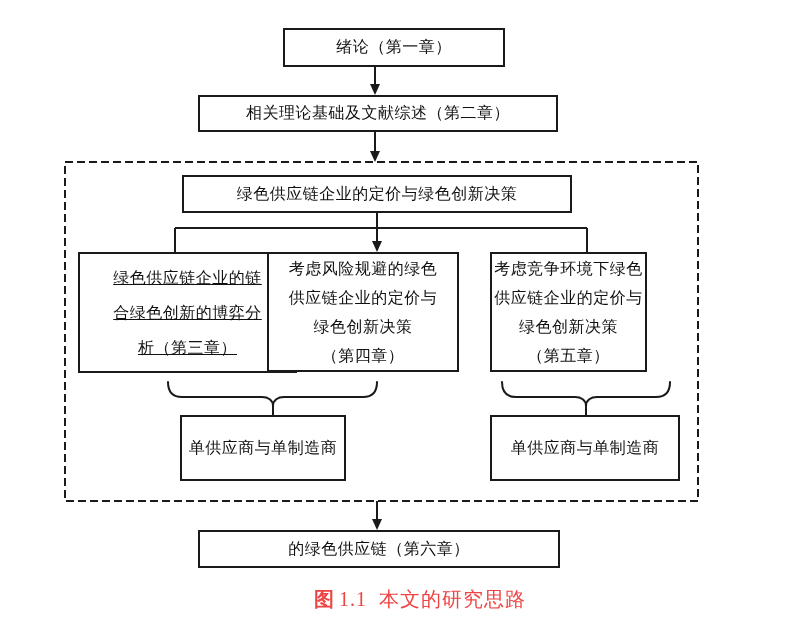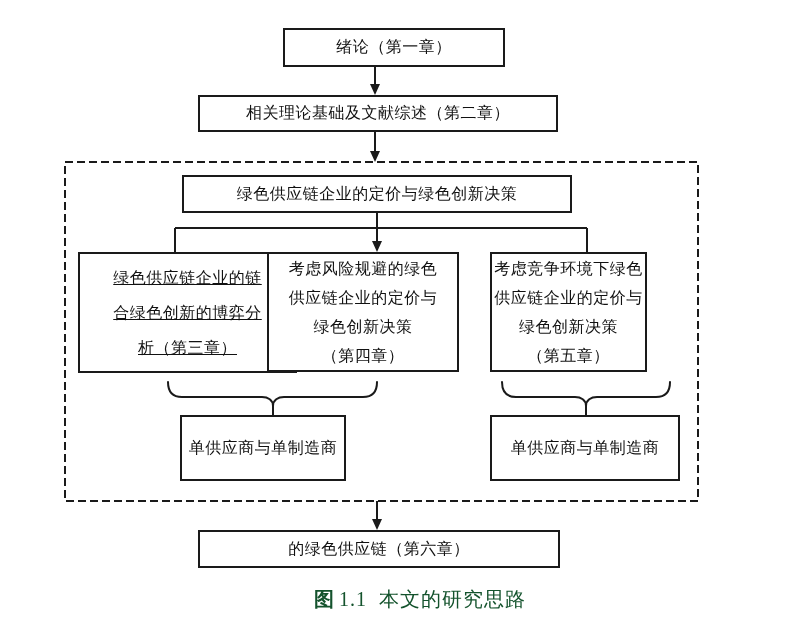--- a/index.html
+++ b/index.html
@@ -41,21 +41,21 @@
   .lh4 span { line-height: 29px; }
   .lh2 span { line-height: 30px; }
   .caption {
     position: absolute;
     left: 52px;
     right: 0;
     top: 586px;
     text-align: center;
     font-size: 20px;
     letter-spacing: 1px;
-    color: #14532d;
+    color: #ef4444;
   }
   .caption .fig {
     font-weight: bold;
     margin-right: 4px;
   }
   .caption .num {
     margin-right: 12px;
   }
 </style>
 </head>

